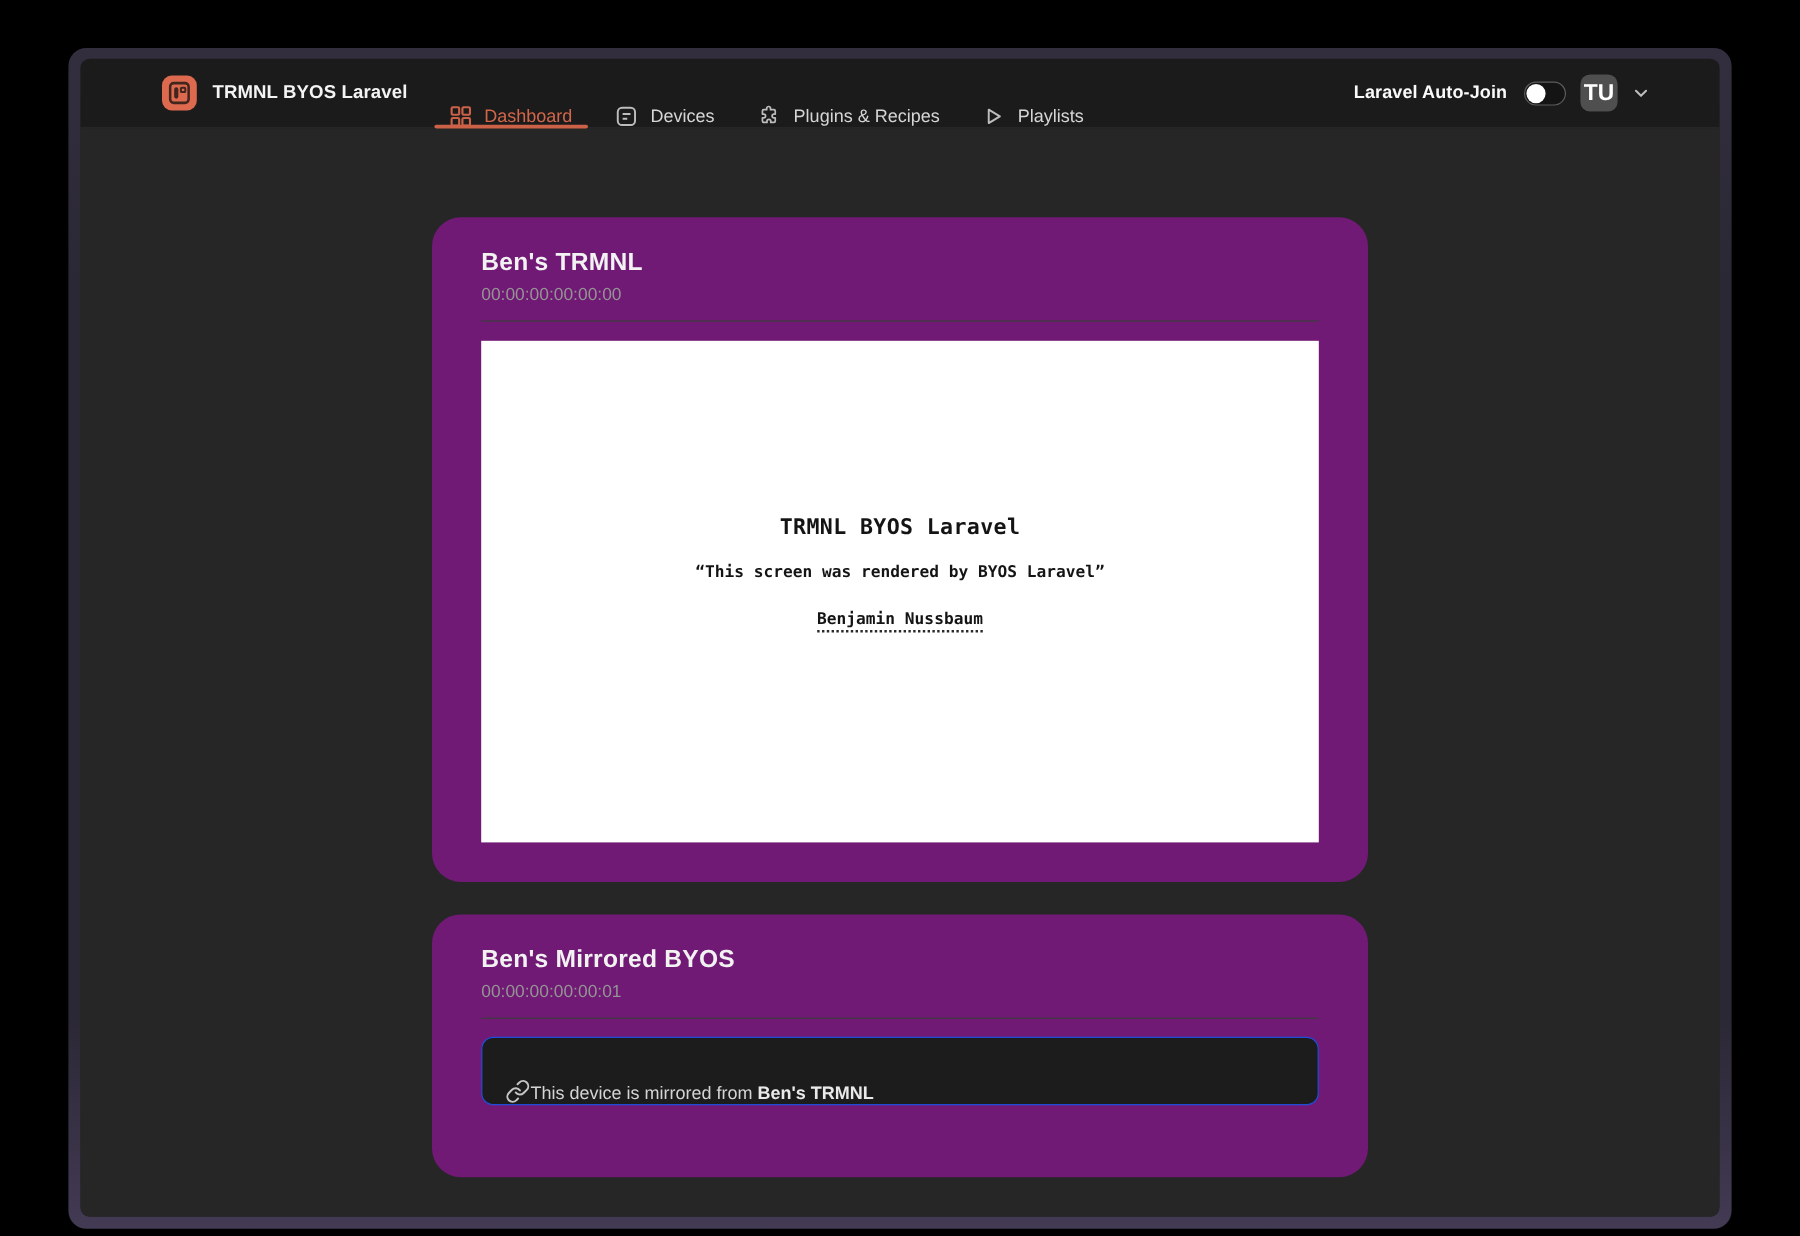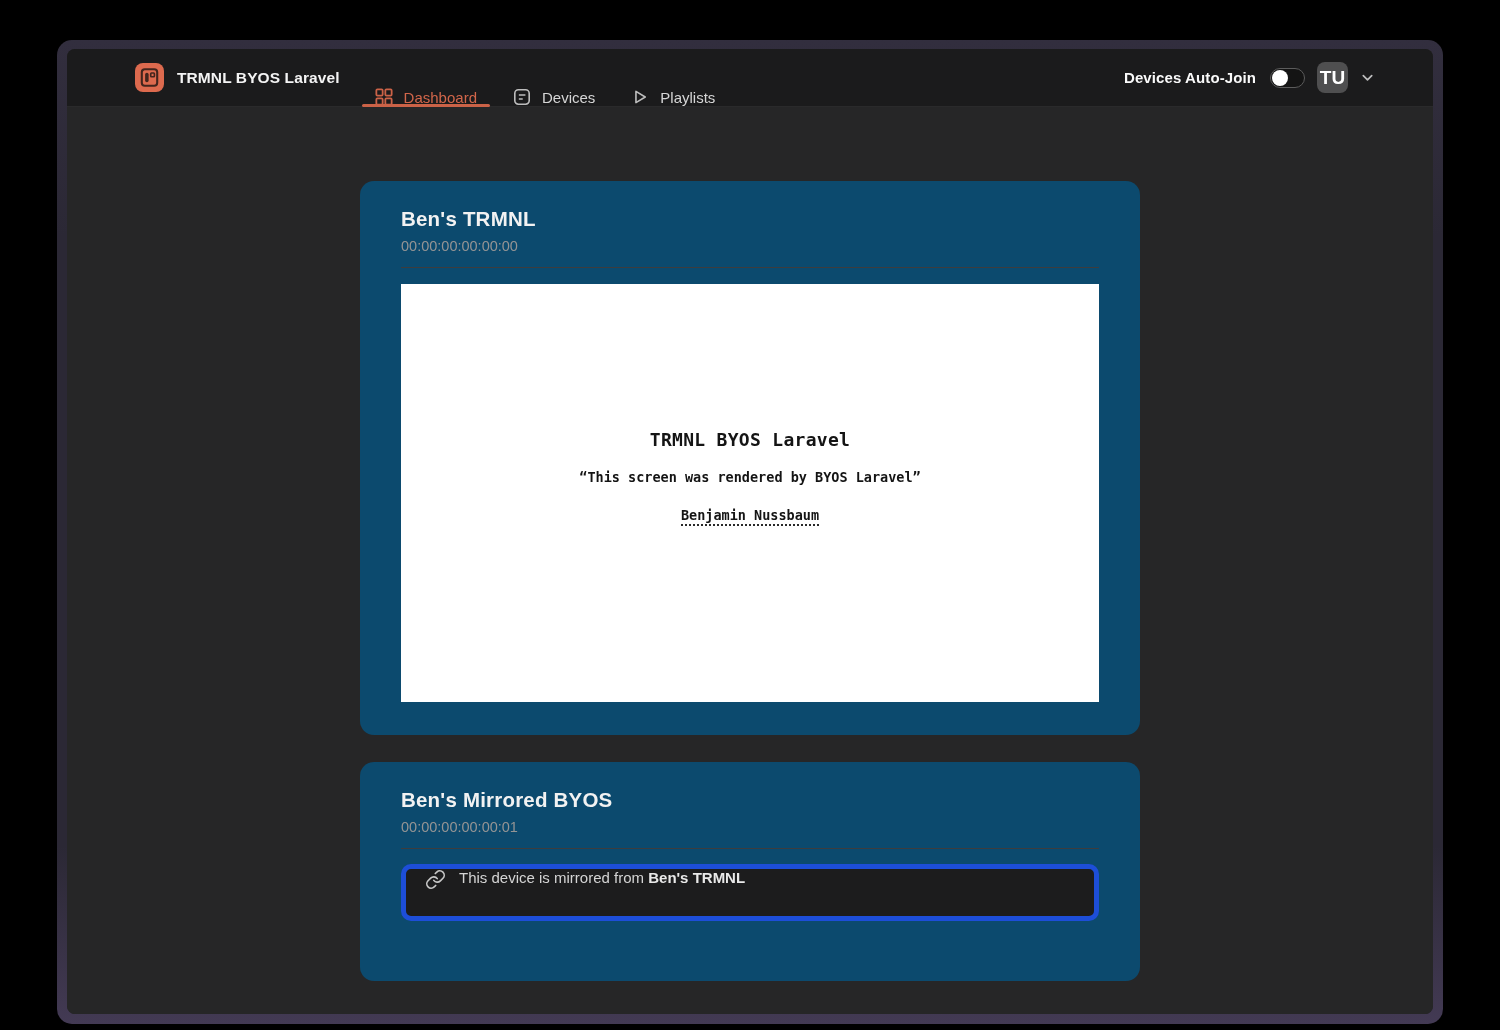--- a/index.html
+++ b/index.html
@@ -58,21 +58,21 @@
     width: 31px; height: 31px; border-radius: 8px; background: #4f4f50;
     color: #fff; font-size: 19px; font-weight: bold;
     display: flex; align-items: center; justify-content: center; cursor: pointer;
   }
   .chevron { display: flex; align-items: center; cursor: pointer; }
 
   
   .content { flex: 1; overflow: hidden; background: #262627; }
 
   .device-card {
-    width: 780px; margin: 13px auto; background: #0c4a6e; border-radius: 14px;
+    width: 780px; margin: 13px auto; background: #701a75; border-radius: 24px;
     padding: 26px 41px 33px 41px;
   }
   .card-1 { margin-top: 74px; }
   .card-2 { margin-top: 27px; padding-bottom: 60px; }
 
   .device-name { color: #f2f2f2; font-size: 20.5px; font-weight: bold; letter-spacing: .2px; }
   .device-mac { color: #949494; font-size: 14.5px; margin-top: 7px; }
   .card-divider { height: 1px; background: #3d3d3e; margin-top: 13px; border: none; }
 
   
@@ -91,22 +91,22 @@
     position: absolute; left: 9px; right: 9px; bottom: 9px; height: 33px;
     background: repeating-conic-gradient(#a8a8a8 0% 25%, #ffffff 0% 50%);
     background-size: 2px 2px;
     display: flex; align-items: center; padding-left: 11px; gap: 10px;
   }
   .statusbar-label { font-size: 13.5px; font-weight: bold; color: #0d0d0d; letter-spacing: .2px; }
 
   
   .mirror-box {
     margin-top: 15px; height: 57px; border-radius: 10px; background: #1c1c1d;
-    border: 5px solid #1d4ed8;
-    display: flex; align-items: flex-start; padding: 0 19px; gap: 13px;
+    border: 1px solid #1d4ed8;
+    display: flex; align-items: flex-end; padding: 0 19px; gap: 0;
   }
   .mirror-text { color: #d4d4d4; font-size: 15px; }
   .mirror-source { font-weight: bold; color: #e9e9e9; }
 </style>
 </head>
 <body>
 
 <div class="window">
   <div class="window-inner">
 
@@ -139,35 +139,43 @@
           <span>
             <svg width="18" height="18" viewBox="0 0 20 20" fill="none" stroke="#bdbdbd" stroke-width="1.8">
               <rect x="2" y="2" width="16" height="16" rx="4"></rect>
               <line x1="6.5" y1="7.8" x2="13.8" y2="7.8"></line>
               <line x1="6.5" y1="12.2" x2="10.8" y2="12.2"></line>
             </svg>
           </span>
           <span>Devices</span>
         </div>
 
+        <div class="nav-item">
+          <span>
+            <svg width="19" height="19" viewBox="0 0 24 24" fill="none" stroke="#bdbdbd" stroke-width="1.8" stroke-linejoin="round">
+              <path d="M10 4.2a2 2 0 1 1 4 0v1.3h3.6a1.4 1.4 0 0 1 1.4 1.4v3.3h-1.3a2 2 0 1 0 0 4h1.3v3.4a1.4 1.4 0 0 1-1.4 1.4h-3.3v-1.3a2 2 0 1 0-4 0V19H6.9a1.4 1.4 0 0 1-1.4-1.4v-3.4h1.3a2 2 0 1 0 0-4H5.5V6.9a1.4 1.4 0 0 1 1.4-1.4H10V4.2z"></path>
+            </svg>
+          </span>
+          <span>Plugins &amp; Recipes</span>
+        </div>
 
         <div class="nav-item">
           <span>
             <svg width="18" height="18" viewBox="0 0 20 20" fill="none" stroke="#bdbdbd" stroke-width="1.8" stroke-linejoin="round">
               <path d="M5.5 3.8 L15.8 10 L5.5 16.2 Z"></path>
             </svg>
           </span>
           <span>Playlists</span>
         </div>
       </div>
 
       <div class="nav-spacer"></div>
 
       <div class="nav-right">
-        <span class="permit-label">Devices Auto-Join</span>
+        <span class="permit-label">Laravel Auto-Join</span>
         <div class="toggle">
           <div class="toggle-knob"></div>
         </div>
         <div class="avatar">TU</div>
         <div class="chevron">
           <svg width="15" height="15" viewBox="0 0 16 16" fill="none" stroke="#bdbdbd" stroke-width="1.8" stroke-linecap="round" stroke-linejoin="round">
             <path d="M3.5 6 L8 10.5 L12.5 6"></path>
           </svg>
         </div>
       </div>

